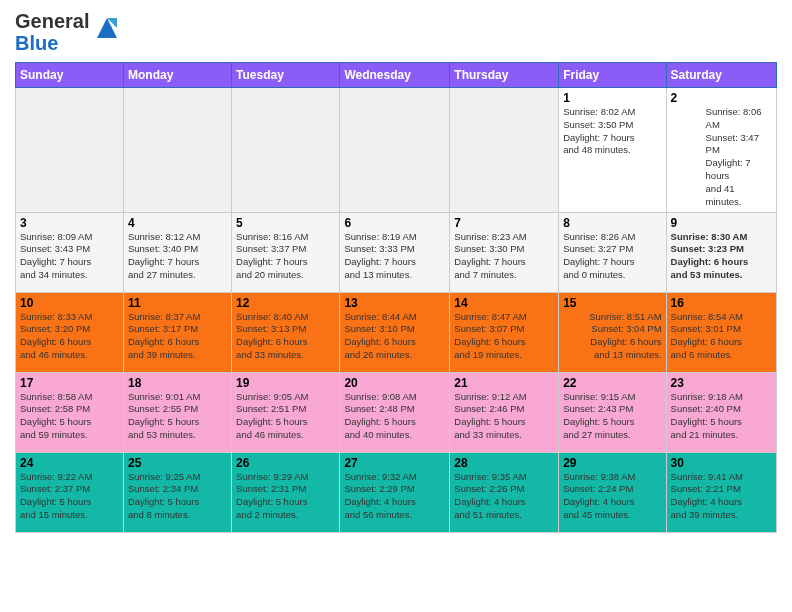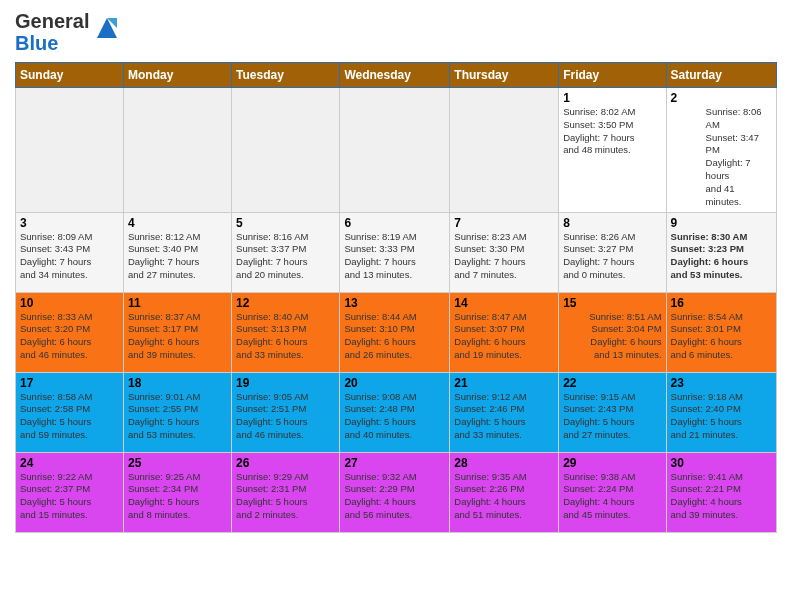--- a/index.html
+++ b/index.html
@@ -11,21 +11,21 @@
     
     .logo { display: flex; align-items: center; }
     
     .title-block { text-align: right; }
     .month-title { font-size: 32px; font-weight: normal; color: #333; }
     .location { font-size: 16px; color: #555; }
     
     table { width: 100%; border-collapse: collapse; font-size: 10px; }
     
     thead tr th {
-      background-color: #a16207;
+      background-color: #8b5cf6;
       color: white;
       padding: 5px 4px;
       text-align: left;
       font-size: 12px;
       font-weight: bold;
       border: 1px solid #2d6db5;
     }
     
     tbody tr td {
       border: 1px solid #ccc;
@@ -41,22 +41,22 @@
     
     .day-number { font-size: 12px; font-weight: bold; display: block; margin-bottom: 1px; }
     .day-info { font-size: 9.5px; color: #333; line-height: 1.35; }
     
     .empty-cell { background: #f0f0f0 !important; }
     
     
     tbody tr:nth-child(1) td { background: #fff; }
     tbody tr:nth-child(2) td { background: #f5f5f5; }
     tbody tr:nth-child(3) td { background: #f97316; }
-    tbody tr:nth-child(4) td { background: #0ea5e9; }
-    tbody tr:nth-child(5) td { background: #d946ef; }
+    tbody tr:nth-child(4) td { background: #f9a8d4; }
+    tbody tr:nth-child(5) td { background: #14b8a6; }
   </style>
 </head>
 <body>
 
 <div class="container">
   <div class="header">
     <div class="logo">
       <div style="display:flex; align-items:center;">
         <div style="font-size:20px; font-weight:bold; line-height:1.1;">
           <span style="color:#333;">General</span><br>

